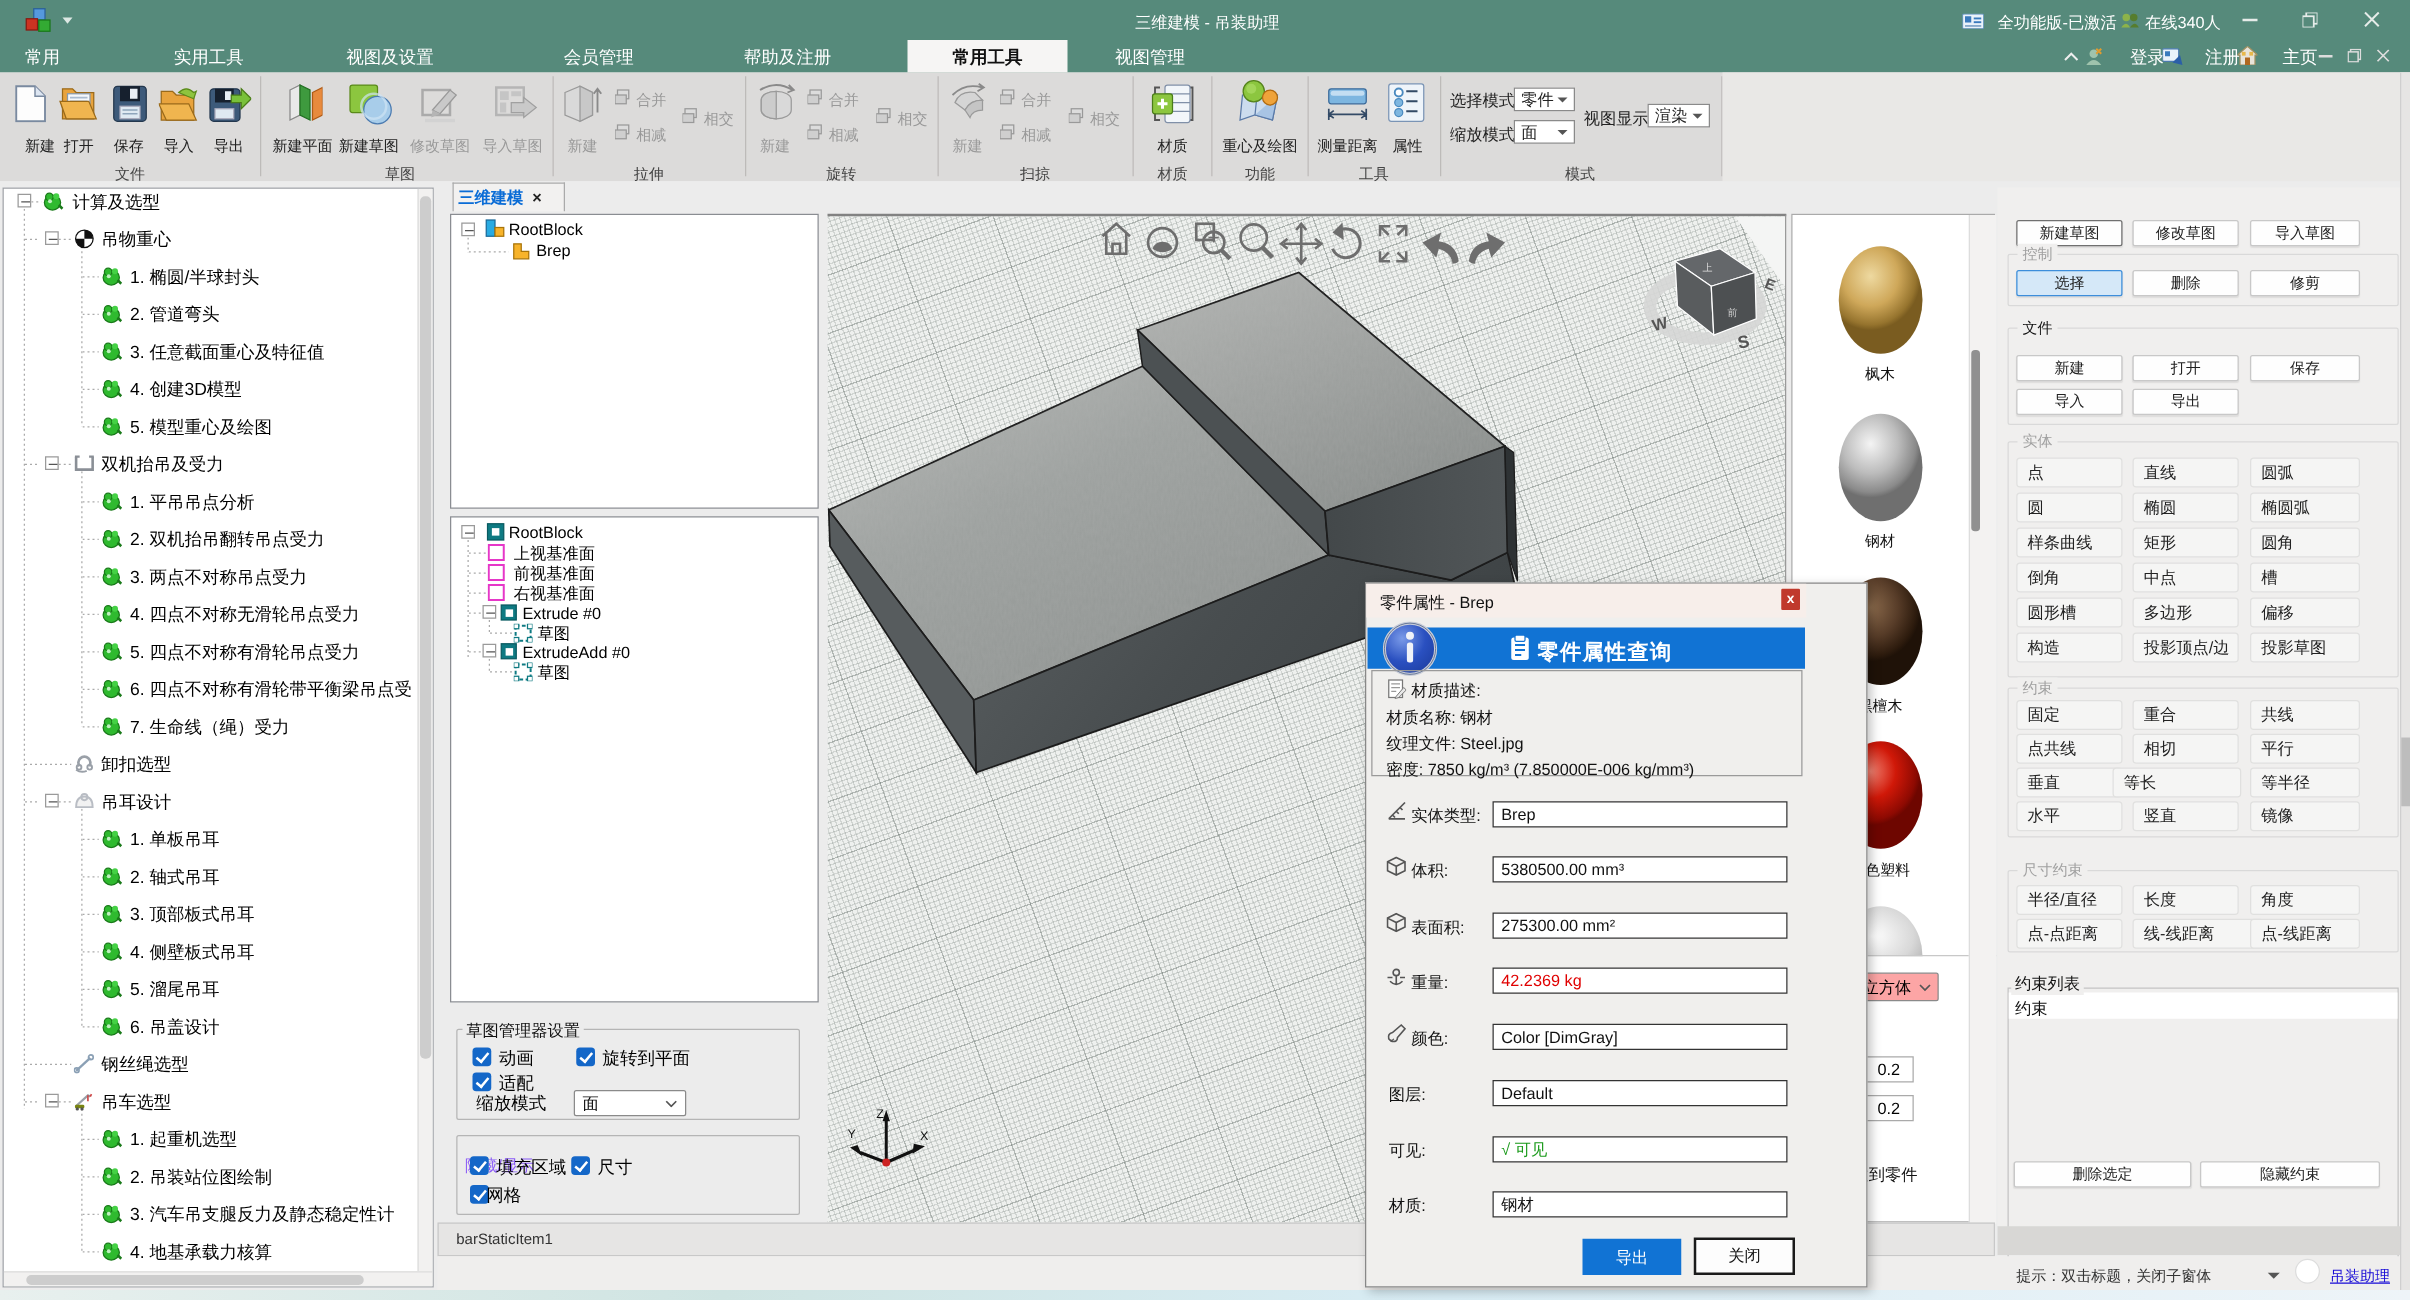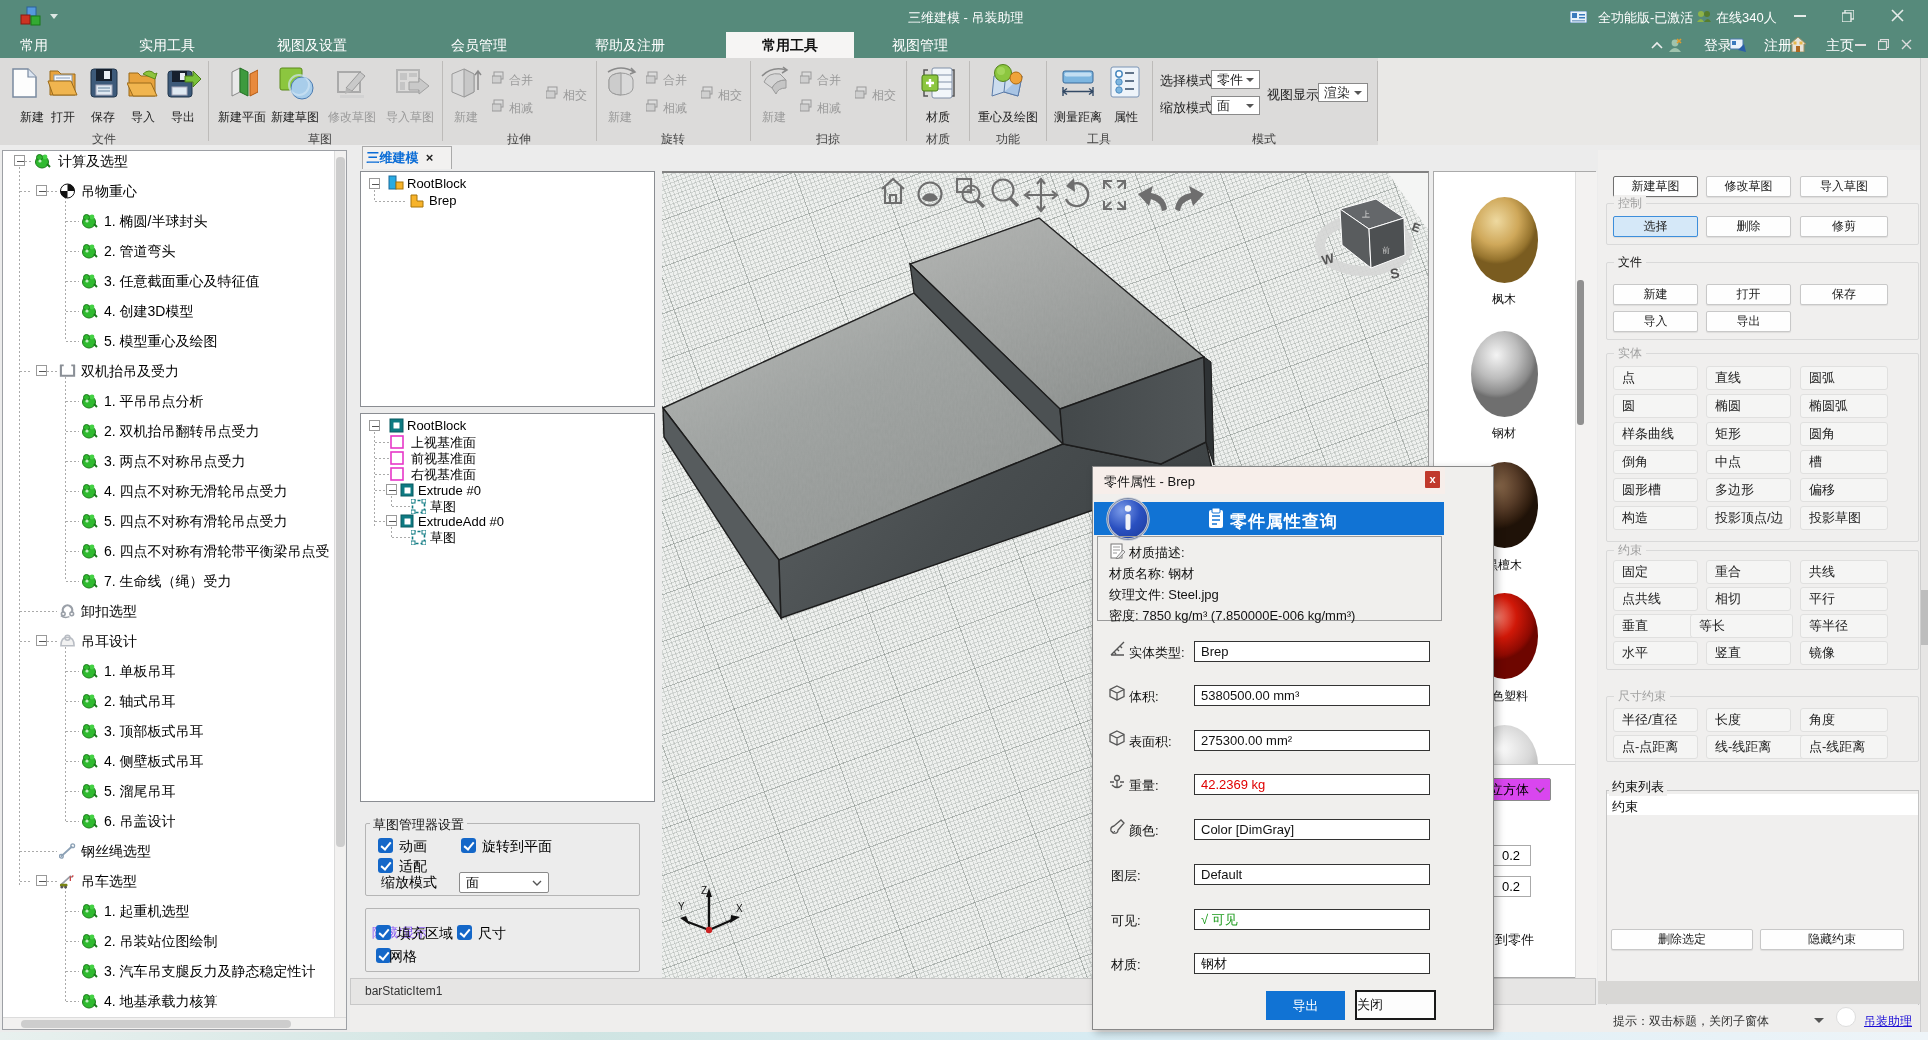--- a/index.html
+++ b/index.html
@@ -745,21 +745,21 @@
  <div class="abs" style="left:0px;top:119px;width:140px;text-align:center;font-size:12px;color:#111">枫木</div>
  <div class="abs" style="left:37px;top:159px;width:67px;height:86px;border-radius:50%;background:radial-gradient(ellipse 60% 50% at 38% 28%, #f4f4f4, #bcbcbc 55%, #8a8a8a 90%, #6f6f6f)"></div>
  <div class="abs" style="left:0px;top:253px;width:140px;text-align:center;font-size:12px;color:#111">钢材</div>
  <div class="abs" style="left:37px;top:290px;width:67px;height:86px;border-radius:50%;background:radial-gradient(ellipse 60% 50% at 38% 28%, #8a6a4c, #573c28 55%, #2e1c0e 90%, #1f1208)"></div>
  <div class="abs" style="left:0px;top:385px;width:140px;text-align:center;font-size:12px;color:#111">黑檀木</div>
  <div class="abs" style="left:37px;top:421px;width:67px;height:86px;border-radius:50%;background:radial-gradient(ellipse 60% 50% at 38% 28%, #f08070, #d01808 50%, #8e0a02 90%, #6e0600)"></div>
  <div class="abs" style="left:0px;top:516px;width:140px;text-align:center;font-size:12px;color:#111">红色塑料</div>
  <div class="abs" style="left:37px;top:553px;width:67px;height:40px;border-radius:50% 50% 0 0 / 100% 100% 0 0;background:radial-gradient(ellipse 70% 90% at 40% 60%, #ffffff, #d8d8d8 70%, #b8b8b8)"></div>
  <div class="abs" style="left:0px;top:592px;width:163px;height:1px;background:#c8c8c8"></div>
  <span class="abs" style="left:8px;top:612px;font-size:13px;color:#111">映射</span>
- <div class="abs" style="left:49px;top:606px;width:68px;height:23px;background:#d946ef;border:1px solid #8a8a8a;border-radius:2px;font-size:13px;line-height:21px;padding-left:6px">立方体<svg style="position:absolute;right:5px;top:8px" width="10" height="6">
+ <div class="abs" style="left:49px;top:606px;width:68px;height:23px;background:#fca5a5;border:1px solid #8a8a8a;border-radius:2px;font-size:13px;line-height:21px;padding-left:6px">立方体<svg style="position:absolute;right:5px;top:8px" width="10" height="6">
         <path d="M1 1 L5 5 L9 1" stroke="#555" fill="none" stroke-width="1.4"></path>
       </svg></div>
  <span class="abs" style="left:-14px;top:677px;font-size:13px;color:#111">比例 U</span>
  <div class="abs" style="left:57px;top:673px;width:40px;height:21px;background:#fff;border:1px solid #aaa;font-size:13px;line-height:19px;text-align:center">0.2</div>
  <span class="abs" style="left:-14px;top:708px;font-size:13px;color:#111">比例 V</span>
  <div class="abs" style="left:57px;top:704px;width:40px;height:21px;background:#fff;border:1px solid #aaa;font-size:13px;line-height:19px;text-align:center">0.2</div>
  <span class="abs" style="left:-17px;top:759px;font-size:13px;color:#111;white-space:nowrap">将材质球拖放到零件</span>
  <div class="abs" style="left:141px;top:0px;width:22px;height:807px;background:#f3f2f1;border-left:1px solid #ddd"></div>
  <div class="abs" style="left:143px;top:108px;width:7px;height:145px;background:#909090;border-radius:3px"></div>
 </div>
@@ -906,14 +906,14 @@
     </svg>
  <span class="dlgrow-label" style="left:36px;top:355px">颜色:</span>
  <div class="dlgrow-input" style="top:352px">Color [DimGray]</div>
  <span class="dlgrow-label" style="left:18px;top:400px">图层:</span>
  <div class="dlgrow-input" style="top:397px">Default</div>
  <span class="dlgrow-label" style="left:18px;top:445px">可见:</span>
  <div class="dlgrow-input" style="top:442px;color:#1a9a1a">√ 可见</div>
  <span class="dlgrow-label" style="left:18px;top:489px">材质:</span>
  <div class="dlgrow-input" style="top:486px">钢材</div>
  <div class="abs" style="left:173px;top:524px;width:79px;height:29px;background:#1173d4;color:#fff;text-align:center;line-height:29px;font-size:13px">导出</div>
- <div class="abs" style="left:262px;top:523px;width:81px;height:30px;background:#fdfdfd;border:2px solid #1a1a1a;color:#111;text-align:left;line-height:26px;font-size:13px">关闭</div>
+ <div class="abs" style="left:262px;top:523px;width:81px;height:30px;background:#fdfdfd;border:2px solid #1a1a1a;color:#111;text-align:center;line-height:26px;font-size:13px">关闭</div>
 </div>
 
 </body></html>

